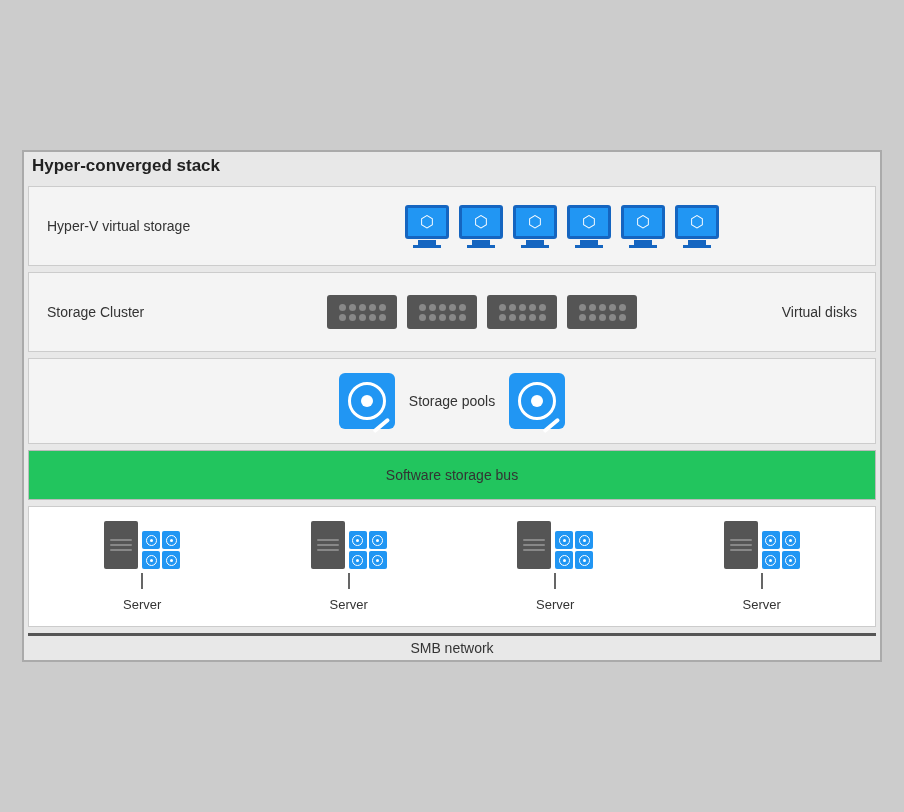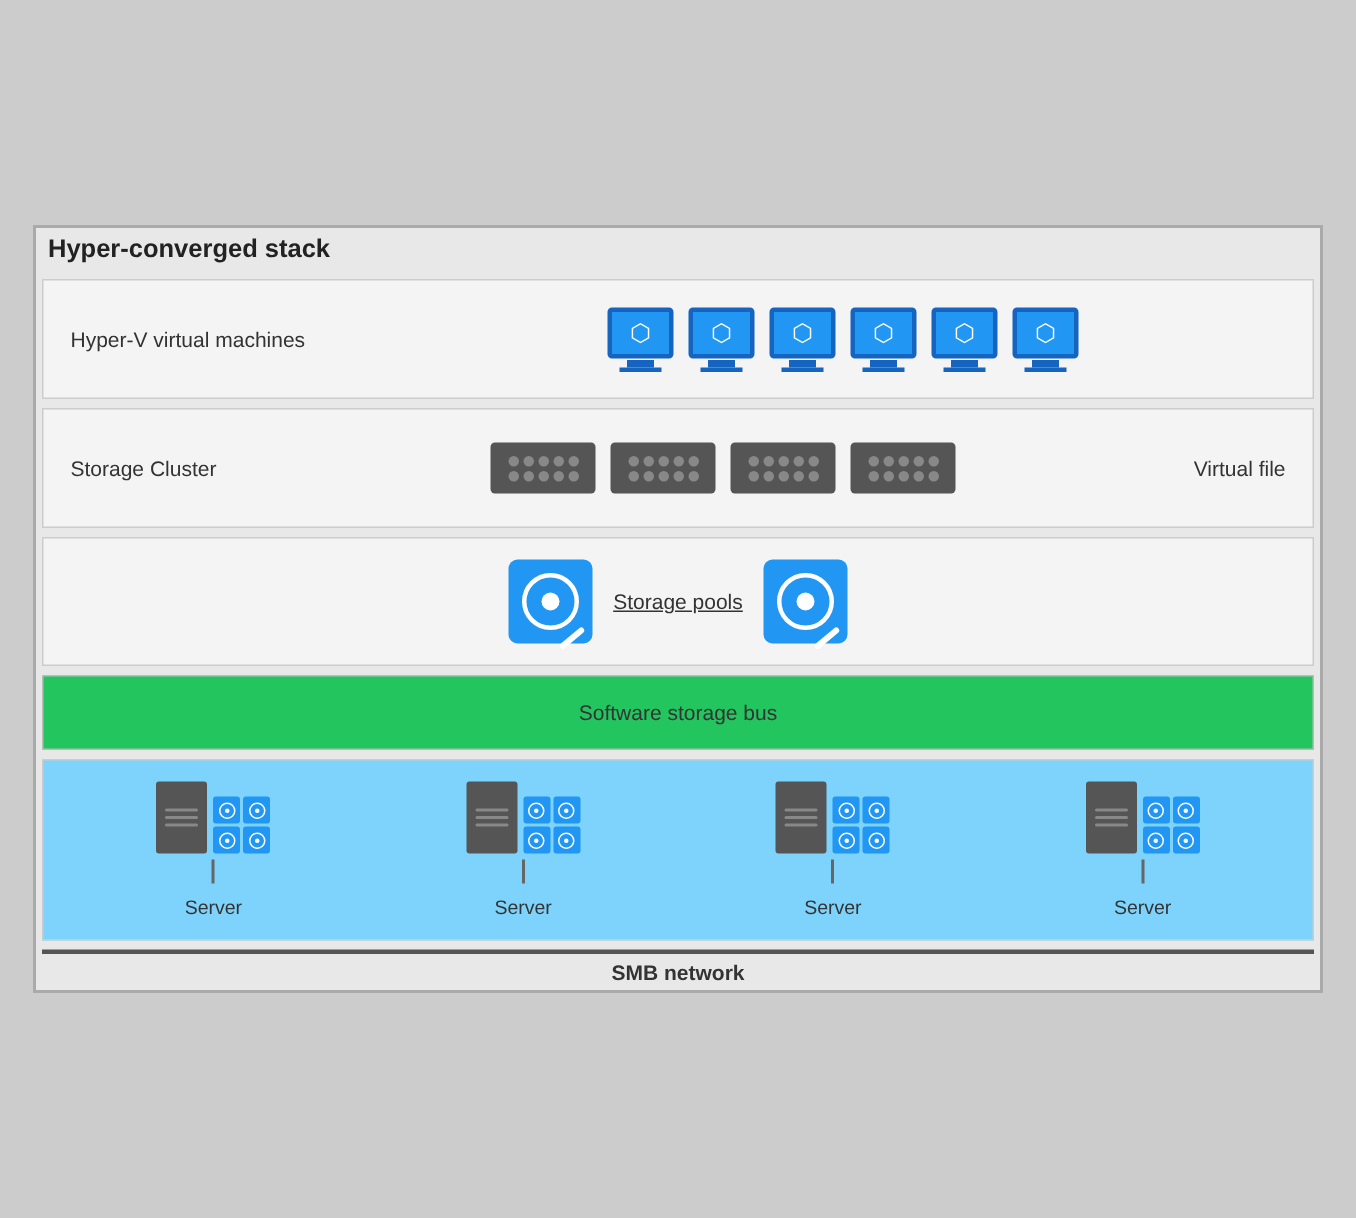--- a/index.html
+++ b/index.html
@@ -158,21 +158,21 @@
       justify-content: center;
       min-height: 50px;
     }
     .bus-label {
       font-size: 14px;
       color: #333;
     }
 
     
     .server-row {
-      background: #7dd3fc;
+      background: #ffffff;
       border: 1px solid #ccc;
       margin-bottom: 6px;
       padding: 14px 10px;
       display: flex;
       align-items: flex-end;
       justify-content: space-around;
       min-height: 120px;
     }
 
     .server-unit {
@@ -252,21 +252,20 @@
     }
     .smb-line {
       width: 100%;
       height: 3px;
       background: #555;
       margin-bottom: 4px;
     }
     .smb-label {
       font-size: 14px;
       color: #333;
-      font-weight: bold;
     }
 
     
     .cylinder-wrap {
       display: inline-flex;
       flex-direction: column;
       align-items: center;
     }
     .cyl-top {
       width: 46px;
@@ -290,21 +289,21 @@
       border: 2px solid #333;
     }
   </style>
 </head>
 <body>
 
 <div class="diagram-wrapper">
   <div class="diagram-title">Hyper-converged stack</div>
 
   <div class="row">
-    <div class="row-label">Hyper-V virtual machines</div>
+    <div class="row-label">Hyper-V virtual storage</div>
     <div class="row-icons">
 
       <div class="monitor-icon">
         <div class="monitor-screen">
             <span class="monitor-cube">⬡</span>
           </div>
         <div class="monitor-stand"></div>
         <div class="monitor-base"></div>
       </div>
       <div class="monitor-icon">
@@ -407,33 +406,33 @@
           </div>
         <div class="disk-array-row">
             <div class="disk-dot"></div>
             <div class="disk-dot"></div>
             <div class="disk-dot"></div>
             <div class="disk-dot"></div>
             <div class="disk-dot"></div>
           </div>
       </div>
     </div>
-    <div class="row-label-right">Virtual file</div>
+    <div class="row-label-right">Virtual disks</div>
   </div>
 
   <div class="row">
     <div class="row-icons">
 
       <div class="hdd-icon" style="position:relative;">
         <div class="hdd-inner">
           <div class="hdd-center"></div>
         </div>
         <div class="hdd-arm"></div>
       </div>
-      <div style="font-size:14px;color:#333;margin:0 4px;text-decoration:underline;">Storage pools</div>
+      <div style="font-size:14px;color:#333;margin:0 4px;">Storage pools</div>
 
       <div class="hdd-icon" style="position:relative;">
         <div class="hdd-inner">
           <div class="hdd-center"></div>
         </div>
         <div class="hdd-arm"></div>
       </div>
     </div>
   </div>
 

